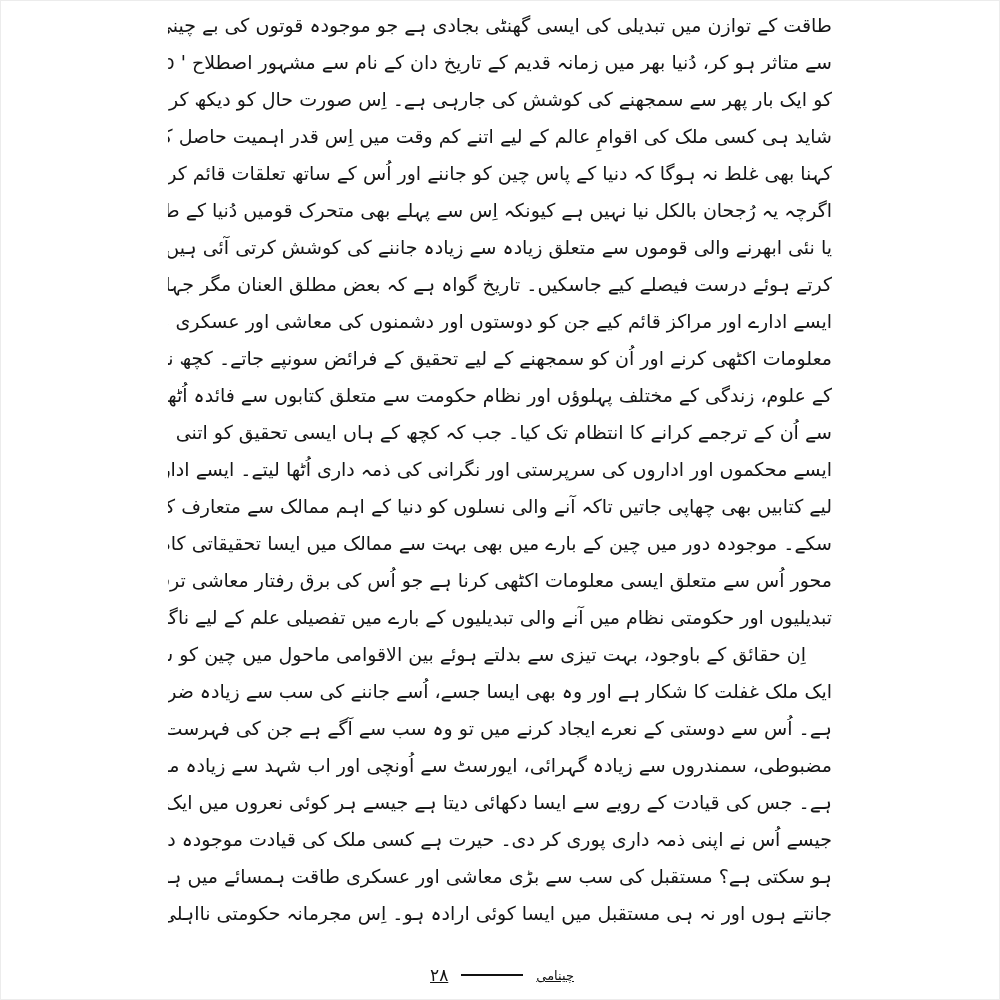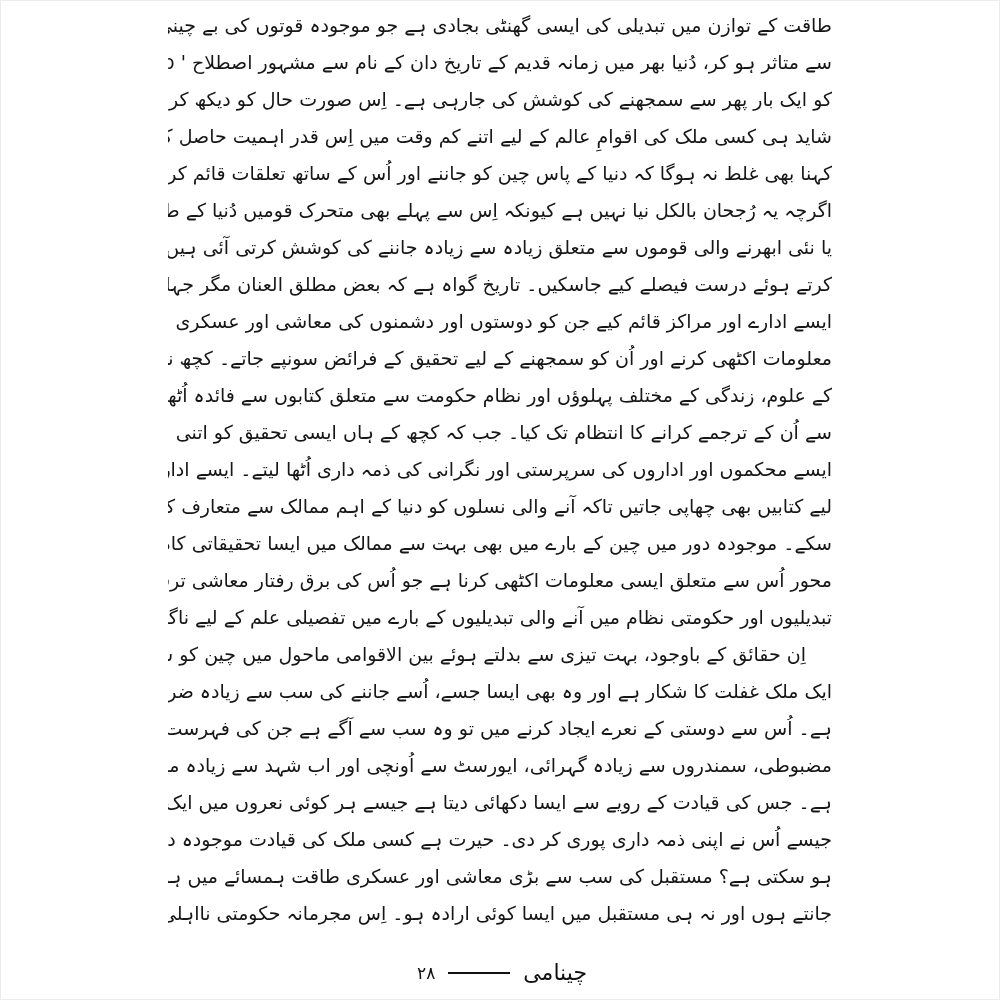--- a/index.html
+++ b/index.html
@@ -49,33 +49,34 @@
     position: absolute;
     left: 4px;
     right: 0;
     bottom: 14px;
     display: flex;
     flex-direction: row;
     justify-content: center;
     align-items: center;
     gap: 13px;
     color: #111111;
+    text-decoration: underline;
   }
   .footer .page-num {
     font-size: 17px;
     letter-spacing: 1px;
   }
   .footer .rule {
     display: inline-block;
     width: 62px;
     height: 2px;
     background: #111111;
   }
   .footer .running-title {
-    font-size: 22px;
+    font-size: 13px;
     direction: rtl;
   }
 </style>
 </head>
 <body>
 
 <div class="page">
 
   <div class="text-block">
 

